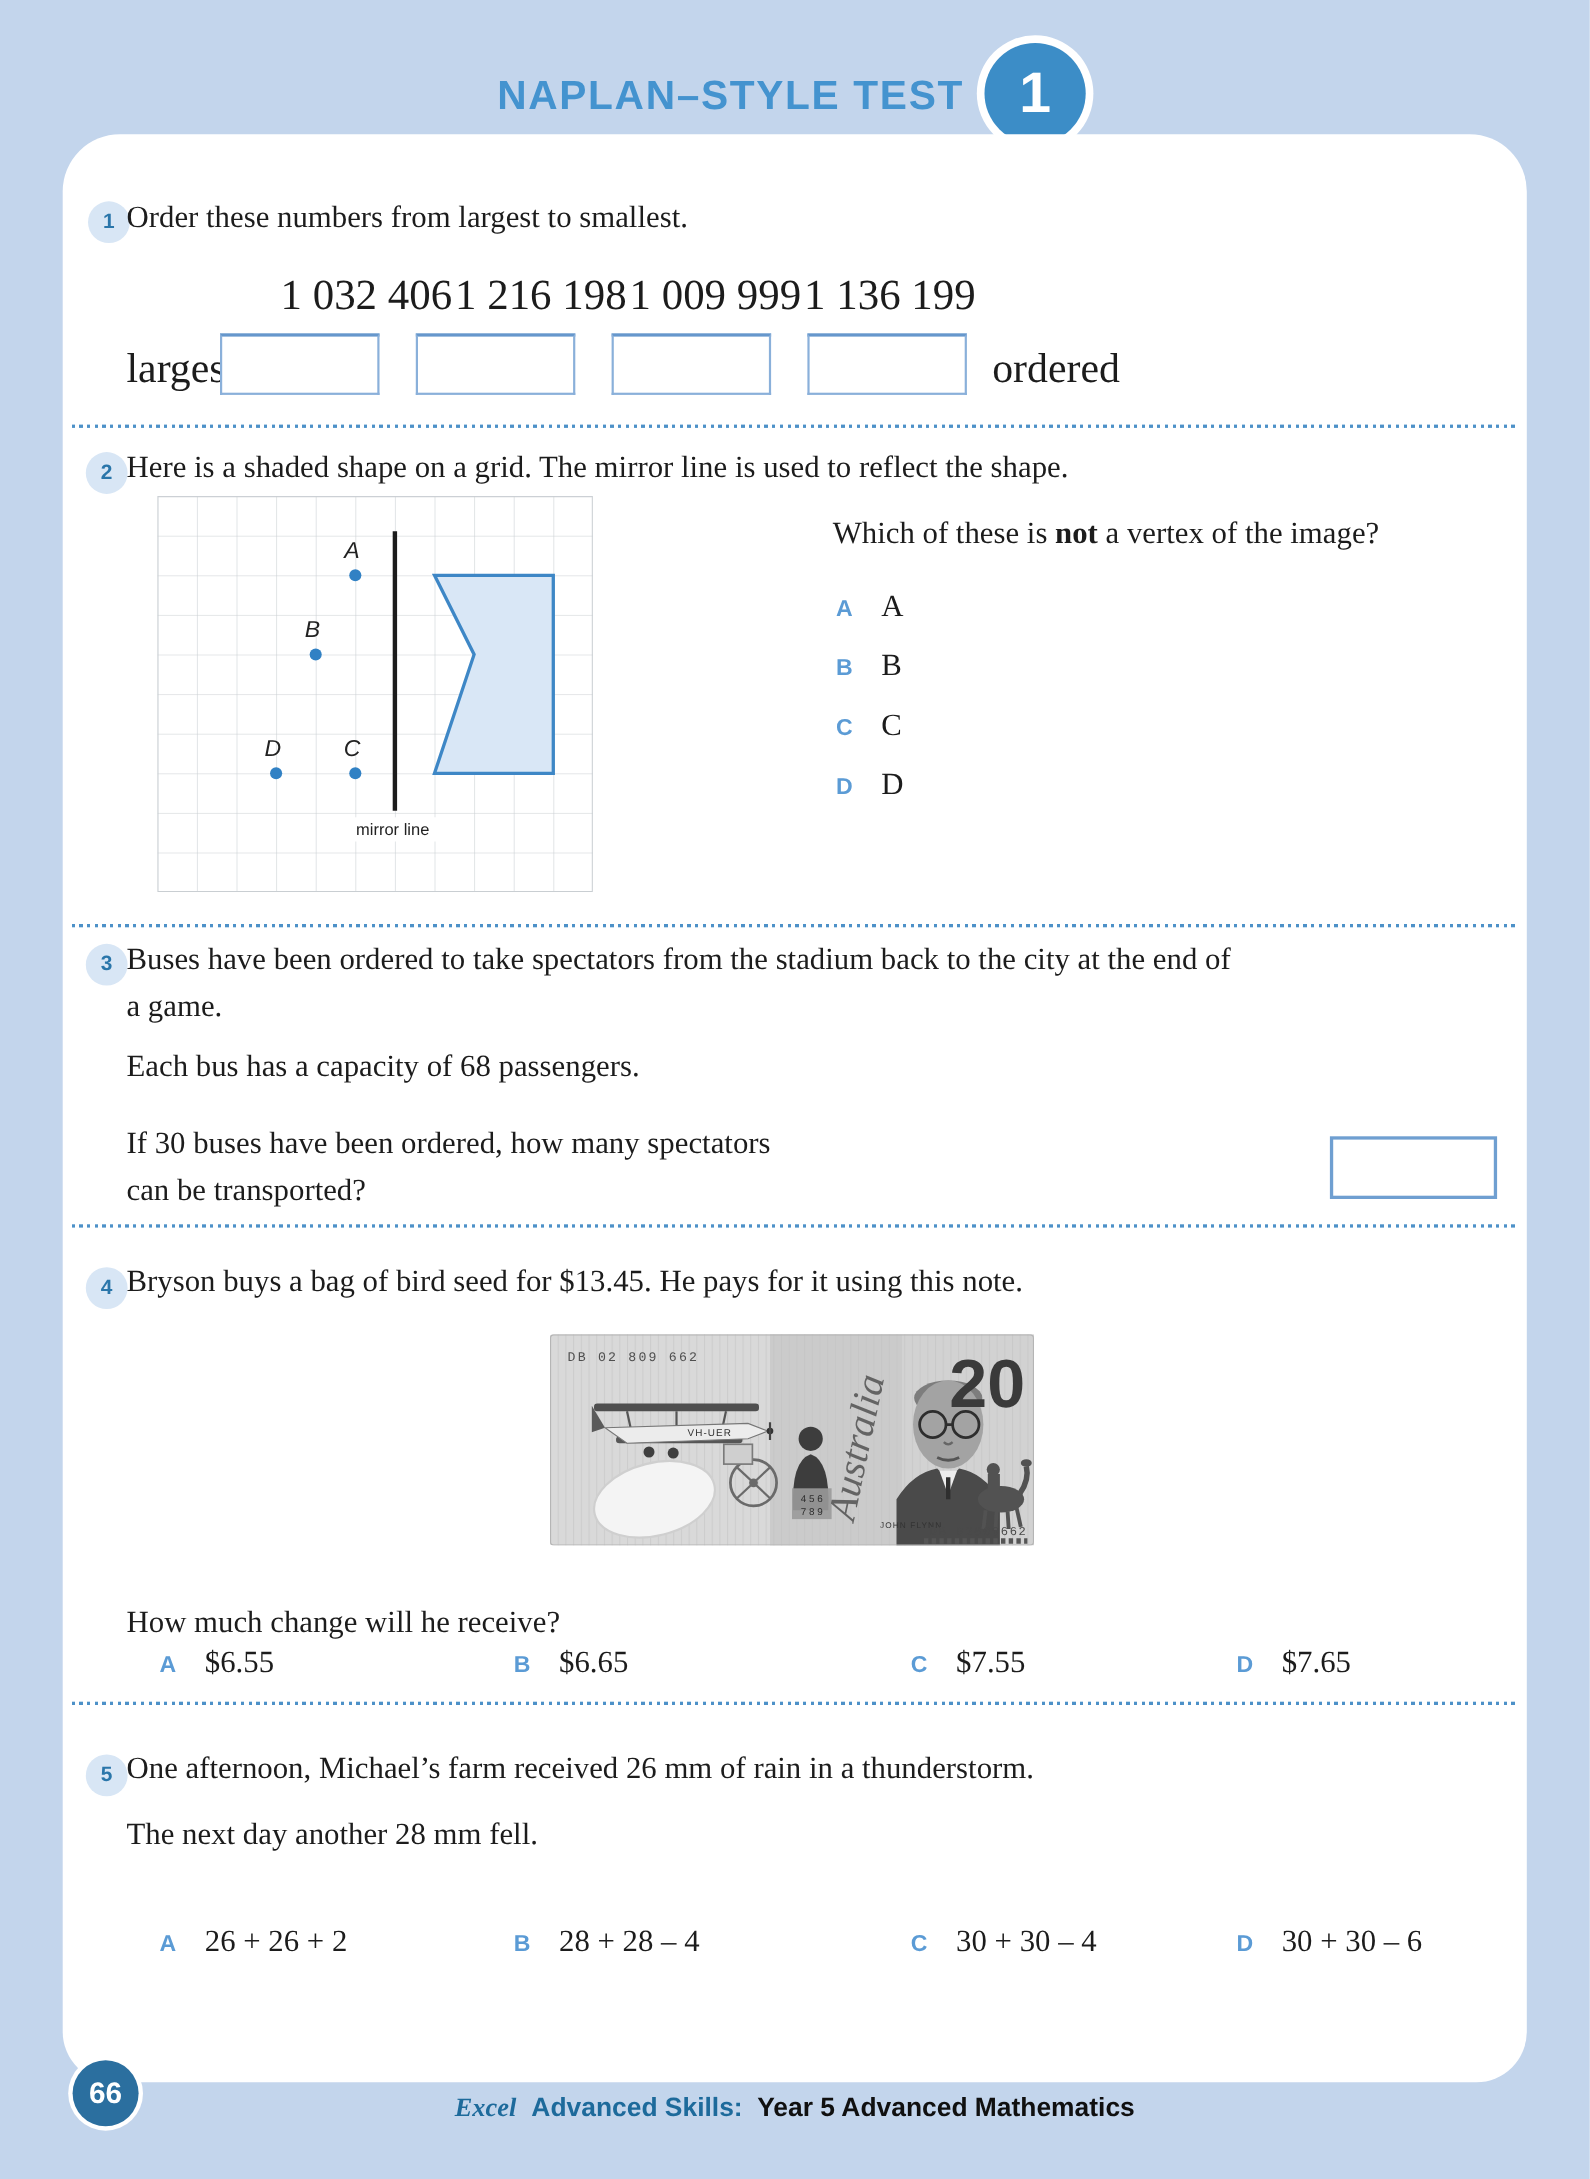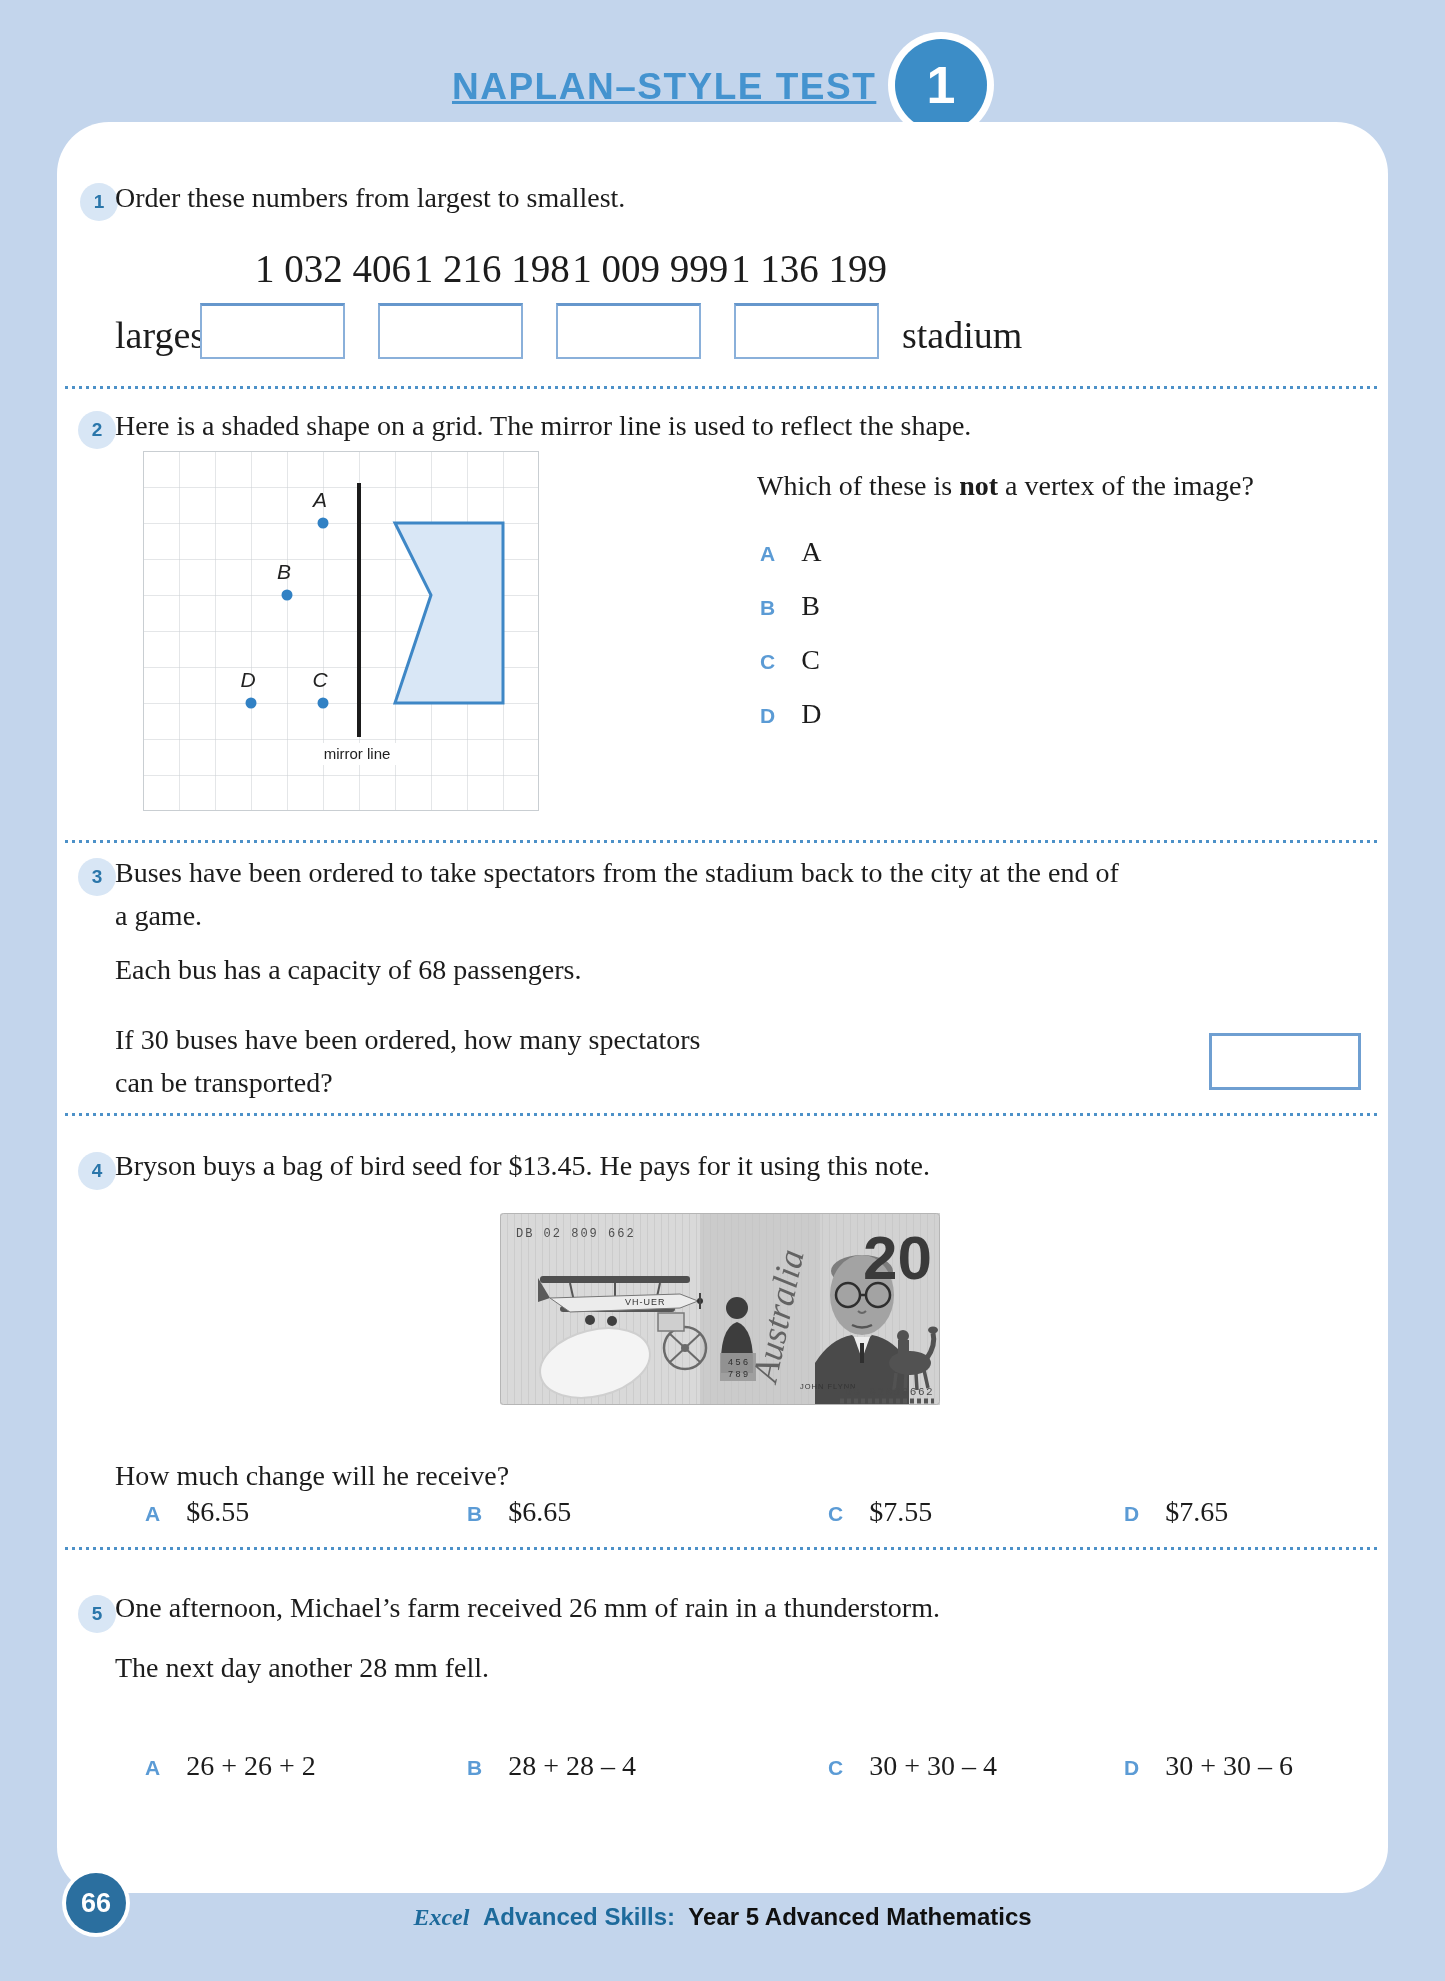--- a/index.html
+++ b/index.html
@@ -9,21 +9,21 @@
     background:#c3d5ec; overflow:hidden;
     font-family:"Liberation Serif", serif; color:#1c1c1c;
   }
   .abs { position:absolute; }
 
   
   .page-title {
     position:absolute; left:452px; top:66px;
     font-family:"Liberation Sans", sans-serif;
     font-weight:bold; font-size:37px; letter-spacing:1.5px;
-    color:#4493cf; white-space:nowrap;text-decoration:underline;
+    color:#4493cf; white-space:nowrap;
   }
   .test-circle {
     position:absolute; left:888px; top:32px; width:106px; height:106px;
     background:#ffffff; border-radius:50%;
     display:flex; align-items:center; justify-content:center;
   }
   .test-circle-inner {
     width:92px; height:92px; border-radius:50%;
     background:#3c8dc7; color:#ffffff;
     font-family:"Liberation Sans", sans-serif; font-weight:bold; font-size:52px;
@@ -108,21 +108,21 @@
       <span>1 216 198</span>
       <span>1 009 999</span>
       <span>1 136 199</span>
     </div>
 
     <div class="side-label" style="left:58px;top:191px">largest</div>
     <div class="answer-box" style="left:143px;top:181px;width:145px;height:56px"></div>
     <div class="answer-box" style="left:321px;top:181px;width:145px;height:56px"></div>
     <div class="answer-box" style="left:499px;top:181px;width:145px;height:56px"></div>
     <div class="answer-box" style="left:677px;top:181px;width:145px;height:56px"></div>
-    <div class="side-label" style="left:845px;top:191px">stadium</div>
+    <div class="side-label" style="left:845px;top:191px">ordered</div>
 
     <div class="sep" style="top:264px"></div>
 
     <div class="q-badge" style="left:21px;top:289px">2</div>
     <div class="prompt" style="left:58px;top:286px">Here is a shaded shape on a grid. The mirror line is used to reflect the shape.</div>
 
     <svg class="abs" style="left:86px;top:329px" width="396" height="360" viewBox="0 0 396 360">
       <defs>
         <pattern id="gridcell" width="36" height="36" patternUnits="userSpaceOnUse">
           <path d="M36 0H0V36" fill="none" stroke="#c9ced2" stroke-width="1"></path>

